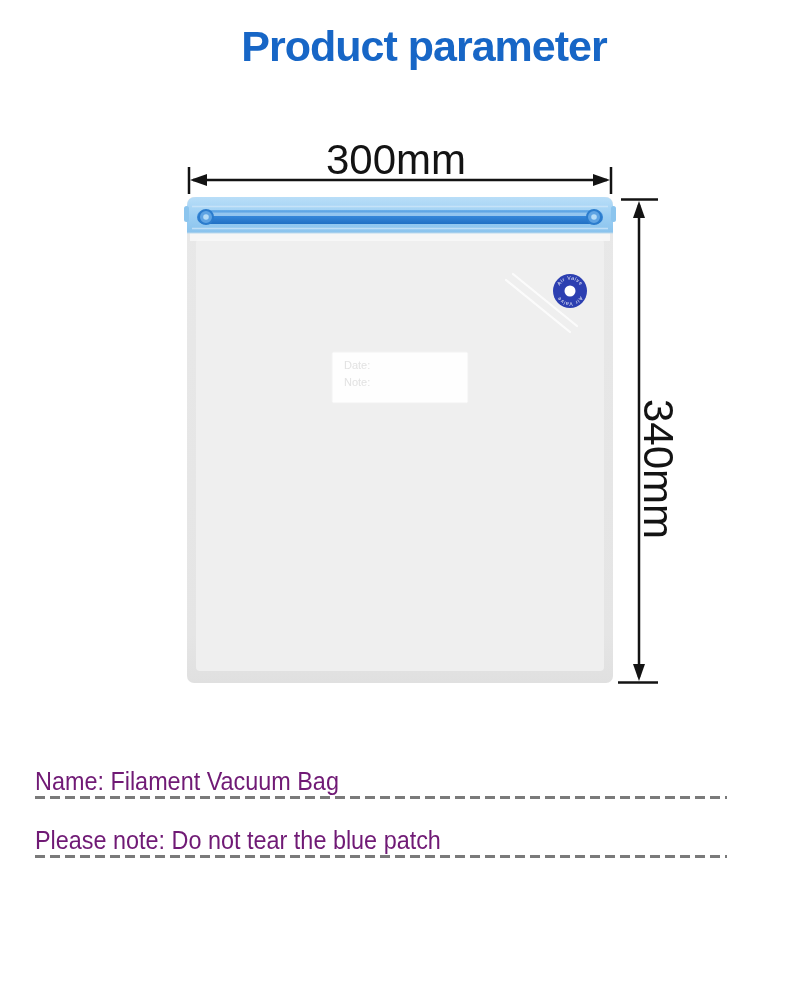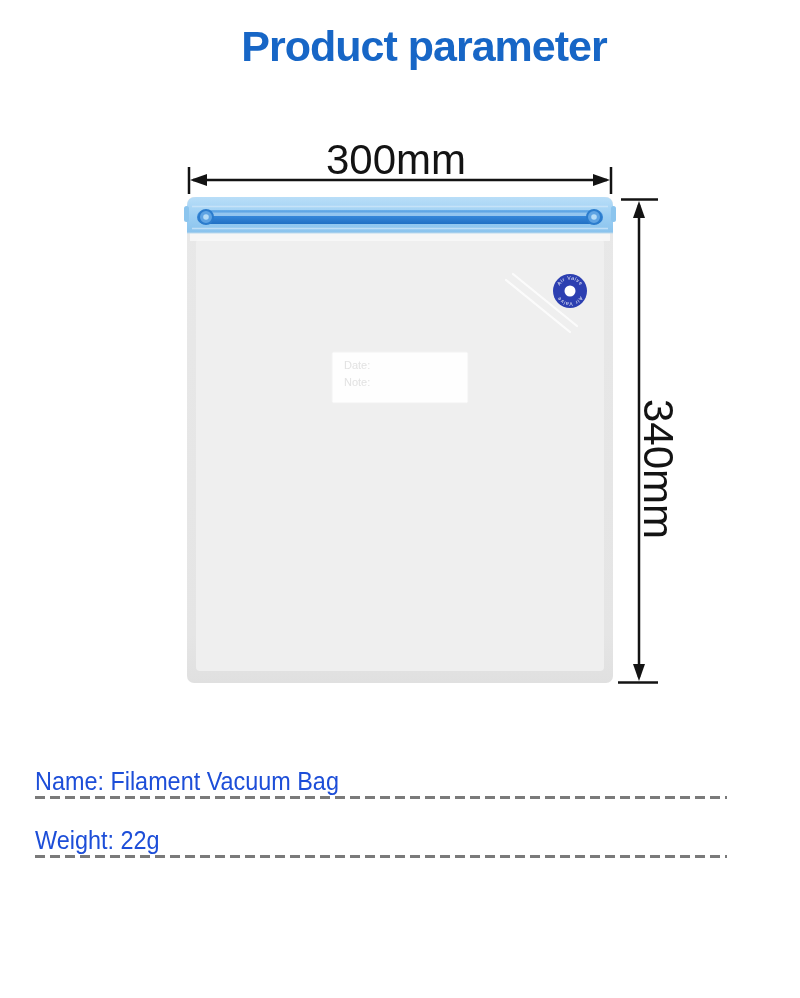--- a/index.html
+++ b/index.html
@@ -27,21 +27,21 @@
   }
   .specs{
     position:absolute;
     top:766px;left:35px;
     width:730px;
   }
   .spec-row{margin-bottom:26px;}
   .spec-text{
     font-size:26px;
     line-height:30px;
-    color:#1d4ed8;
+    color:#701a75;
     white-space:nowrap;
   }
   .spec-text span{
     display:inline-block;
     transform:scaleX(0.9);
     transform-origin:left center;
   }
   .spec-divider{
     margin-top:0px;
     width:692px;height:3px;
@@ -164,16 +164,16 @@
   </g>
   <text class="dim-text" transform="translate(644,469) rotate(90)" text-anchor="middle">340mm</text>
 </svg>
 
 <div class="specs">
   <div class="spec-row">
     <div class="spec-text"><span>Name: Filament Vacuum Bag</span></div>
     <div class="spec-divider"></div>
   </div>
   <div class="spec-row">
-    <div class="spec-text"><span>Weight: 22g</span></div>
+    <div class="spec-text"><span>Please note: Do not tear the blue patch</span></div>
     <div class="spec-divider"></div>
   </div>
 </div>
 
 </body></html>

